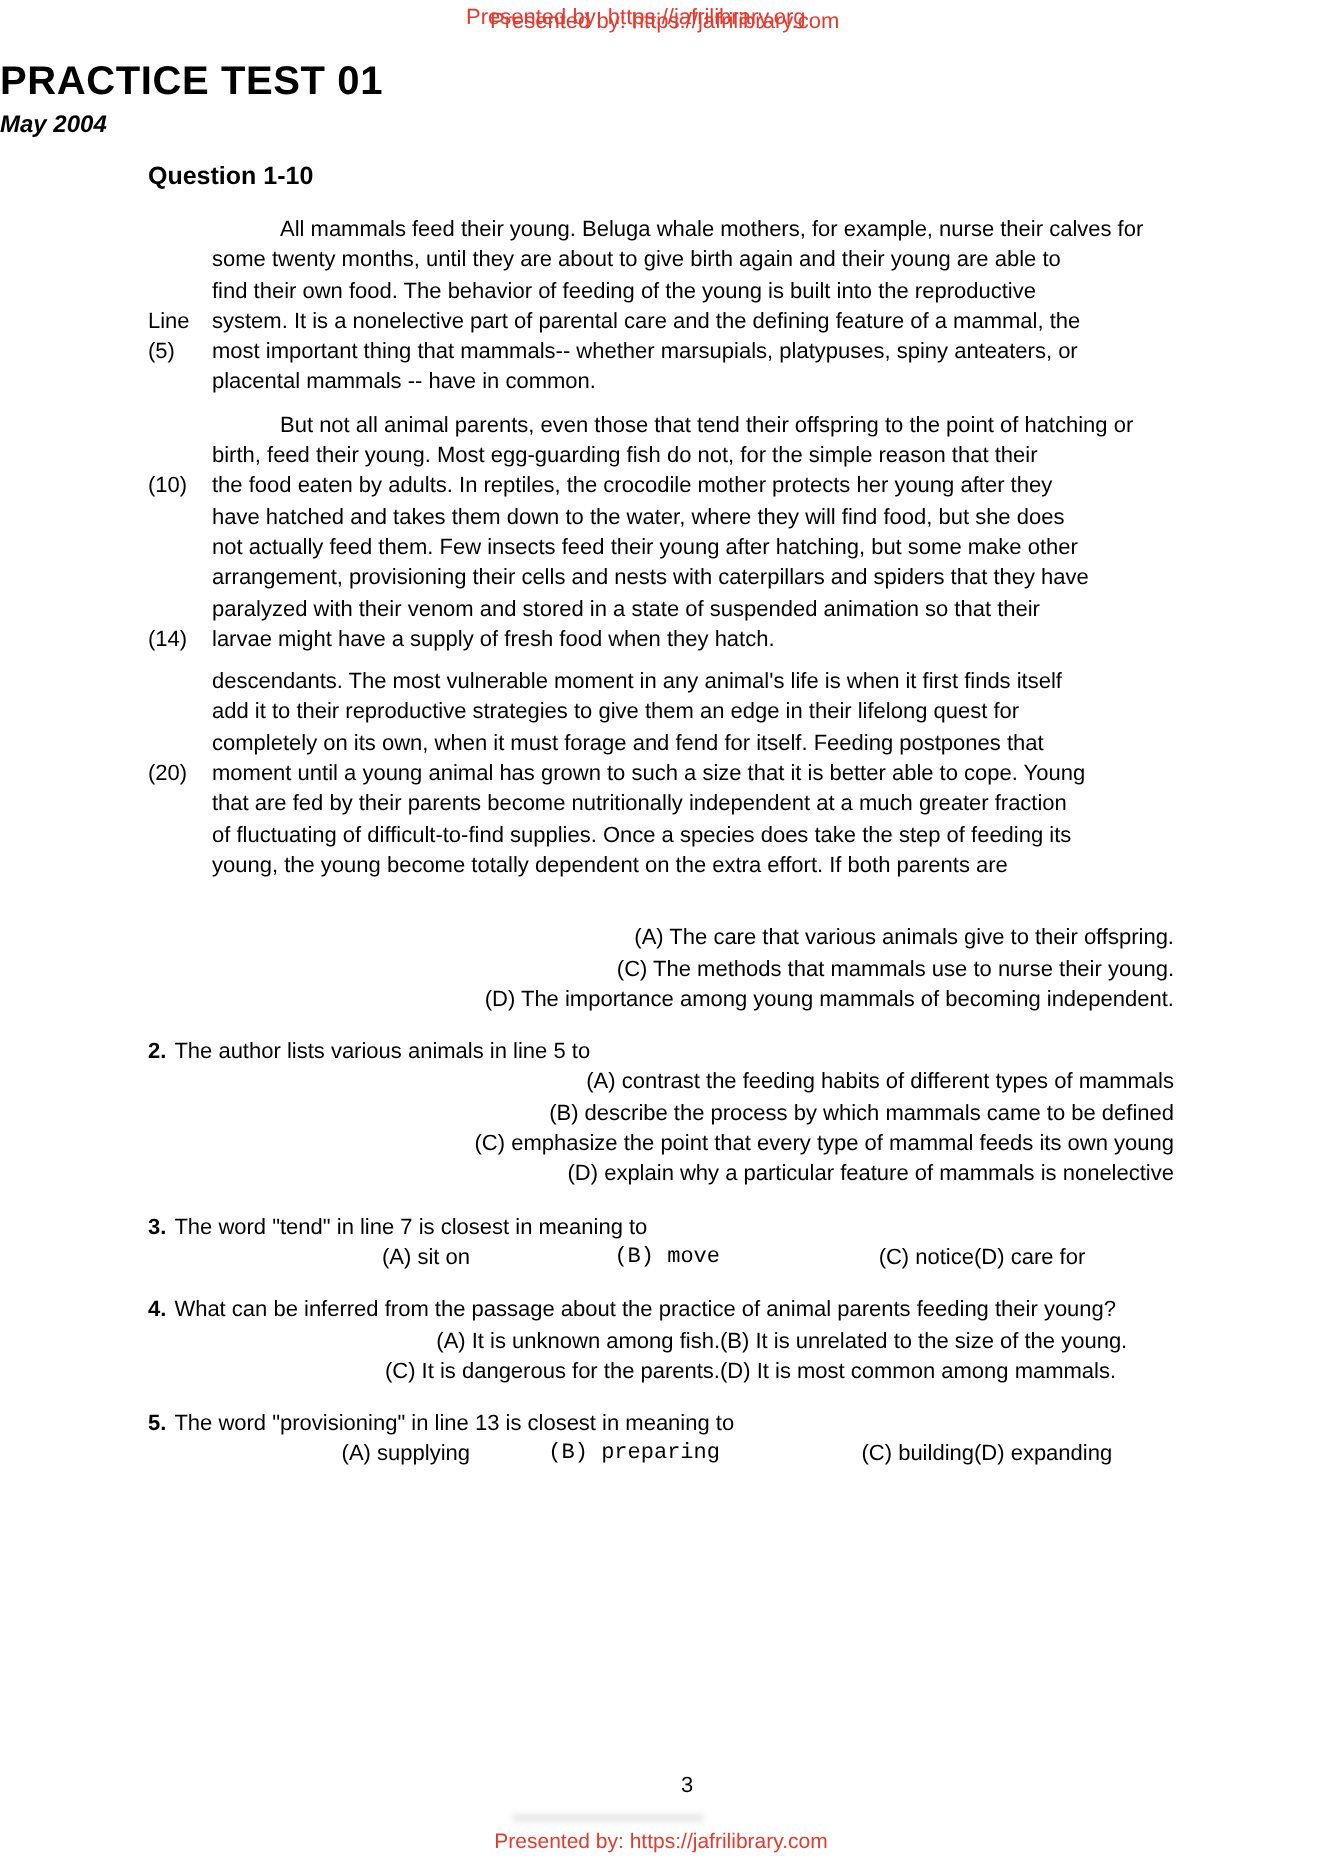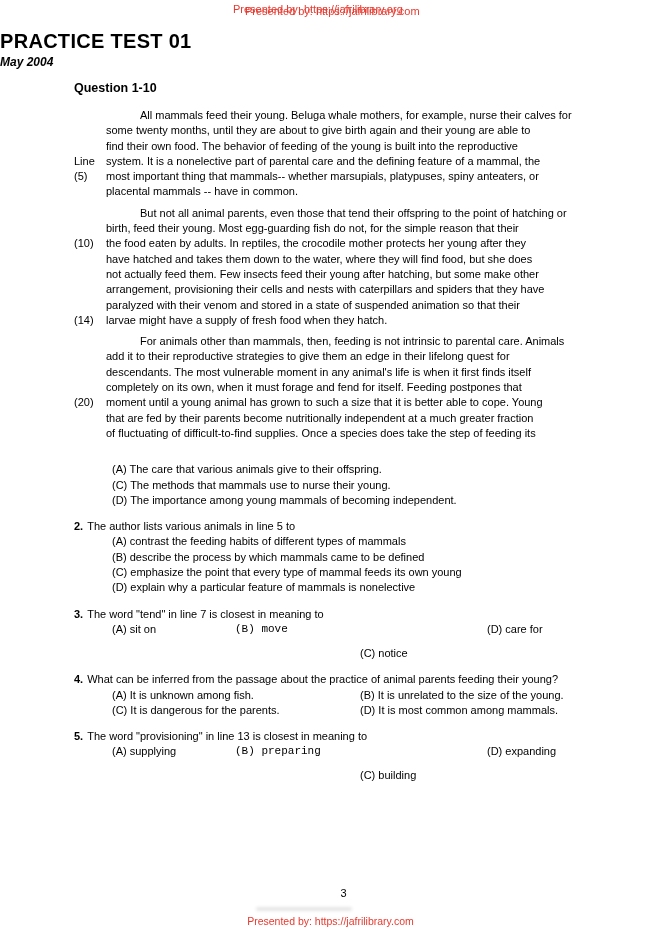--- a/index.html
+++ b/index.html
@@ -34,23 +34,23 @@
   .ltext.indent { padding-left:34px; }
   
   .questions { margin-top:21px; }
   .question { margin-bottom:11px; }
   .qstem { white-space:nowrap; }
   .qnum { font-weight:bold; margin-right:4px; }
   .opts-stack .opt { display:block; margin-left:38px; white-space:nowrap; }
   .opts-row { display:flex; margin-left:38px; }
   .opts-cols4 .opt:nth-child(1) { width:123px; }
   .opts-cols4 .opt:nth-child(2) { width:125px;font-family:Liberation Mono, monospace; }
-  .opts-cols4 .opt:nth-child(3) { width:127px;margin-top:24px; }
+  .opts-cols4 .opt:nth-child(3) { width:127px; }
   .opts-cols2 .opt:nth-child(1) { width:248px; }
-  .opt { white-space:nowrap; }
+  .opt { white-space:nowrap;text-align:right; }
   
   .page-number { position:absolute; top:886px; left:0; width:100%; text-align:center; padding-left:26px; }
   .smudge { position:absolute; top:907px; left:256px; width:96px; height:4px;
             background:#c9c9c9; opacity:.45; border-radius:2px; filter:blur(1.5px); }
   .footer-wm { position:absolute; top:914px; left:0; width:100%; text-align:center;
                color:var(--red,#e8392e); font-size:10.5px; }
 </style>
 </head>
 <body>
 
@@ -124,45 +124,45 @@
             <span class="ltext">paralyzed with their venom and stored in a state of suspended animation so that their</span>
           </div>
         <div class="pline">
             <span class="gutter">(14)</span>
             <span class="ltext">larvae might have a supply of fresh food when they hatch.</span>
           </div>
       </div>
       <div class="paragraph">
         <div class="pline">
             <span class="gutter"></span>
-            <span class="ltext indent">For animals other than mammals, then, feeding is not intrinsic to parental care. Animals</span>
+            <span class="ltext">descendants. The most vulnerable moment in any animal's life is when it first finds itself</span>
           </div>
         <div class="pline">
             <span class="gutter"></span>
             <span class="ltext">add it to their reproductive strategies to give them an edge in their lifelong quest for</span>
-          </div>
-        <div class="pline">
-            <span class="gutter"></span>
-            <span class="ltext">descendants. The most vulnerable moment in any animal's life is when it first finds itself</span>
           </div>
         <div class="pline">
             <span class="gutter"></span>
             <span class="ltext">completely on its own, when it must forage and fend for itself. Feeding postpones that</span>
           </div>
         <div class="pline">
             <span class="gutter">(20)</span>
             <span class="ltext">moment until a young animal has grown to such a size that it is better able to cope. Young</span>
           </div>
         <div class="pline">
             <span class="gutter"></span>
             <span class="ltext">that are fed by their parents become nutritionally independent at a much greater fraction</span>
           </div>
         <div class="pline">
             <span class="gutter"></span>
             <span class="ltext">of fluctuating of difficult-to-find supplies. Once a species does take the step of feeding its</span>
+          </div>
+        <div class="pline">
+            <span class="gutter"></span>
+            <span class="ltext">young, the young become totally dependent on the extra effort. If both parents are</span>
           </div>
       </div>
     </div>
 
     <div class="questions">
 
       <div class="question">
         <div class="opts-stack">
           <span class="opt">(A) The care that various animals give to their offspring.</span>
           <span class="opt">(C) The methods that mammals use to nurse their young.</span>

